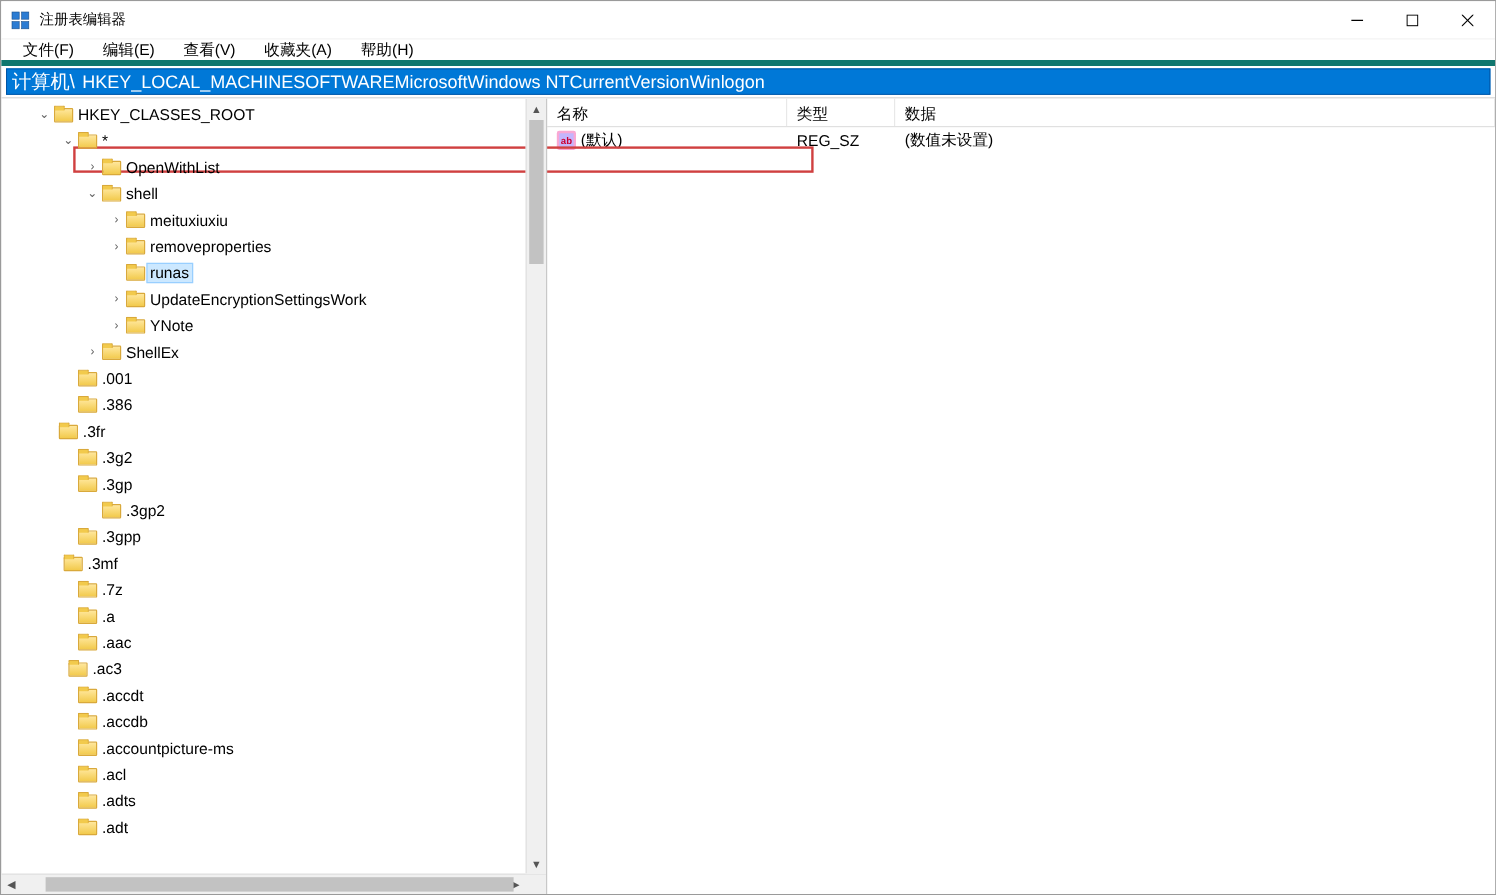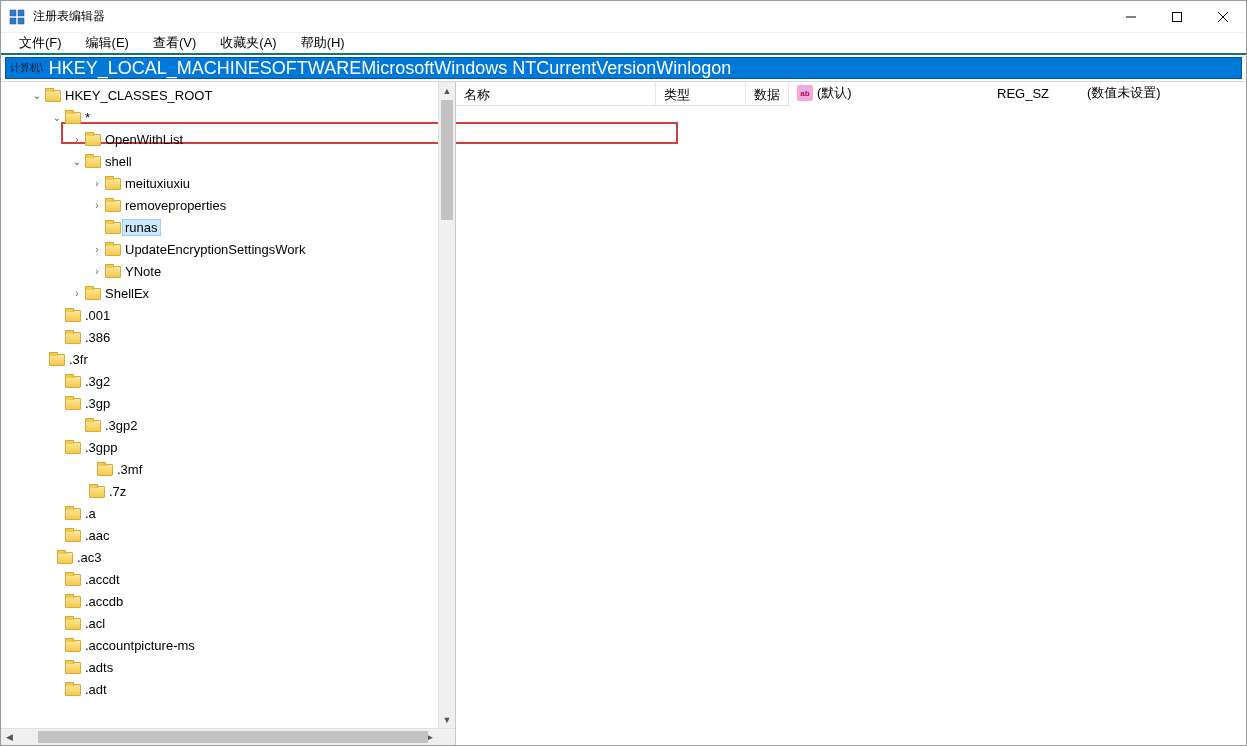--- a/index.html
+++ b/index.html
@@ -7,27 +7,27 @@
 
     
     .titlebar { height: 32px; display: flex; align-items: center; padding-left: 8px; background: #fff; border-bottom: 1px solid #f0f0f0; }
     .titlebar .app-icon { width: 16px; height: 16px; margin-right: 8px; }
     .app-icon svg { display: block; }
     .titlebar .title { flex: 1; font-size: 12px; color: #000; }
     .titlebar .ctrls { display: flex; height: 100%; }
     .titlebar .ctrls div { width: 46px; display: flex; align-items: center; justify-content: center; font-size: 14px; color: #000; }
 
     
-    .menubar { height: 22px; display: flex; align-items: center; padding-left: 8px; gap: 4px; background: #fff; border-bottom: 2px solid #0f766e; }
+    .menubar { height: 22px; display: flex; align-items: center; padding-left: 8px; gap: 4px; background: #fff; border-bottom: 5px solid #0f766e; }
     .menubar span { padding: 2px 10px; font-size: 13px; }
 
     
     .addressbar { height: 22px; background: #0078d7; color: #fff; display: flex; align-items: center; border: 1px solid #0055a5; margin: 2px 4px; }
-    .addr-label { background: #0078d7; color: #0f172a; padding: 0 4px; font-size: 10px; height: 100%; display: flex; align-items: center; }
-    .addr-path { background: #0078d7; color: #fff; padding: 0 2px; font-size: 18px; height: 100%; display: flex; align-items: center; flex: 1; white-space: nowrap; }
+    .addr-label { background: #0078d7; color: #ffffff; padding: 0 4px; font-size: 16px; height: 100%; display: flex; align-items: center; }
+    .addr-path { background: #0078d7; color: #fff; padding: 0 2px; font-size: 15px; height: 100%; display: flex; align-items: center; flex: 1; white-space: nowrap; }
     .addr-highlight-box { position: absolute; border: 2px solid #d04040; pointer-events: none; left: 60px; top: 67px; width: 617px; height: 22px; }
 
     
     .main { flex: 1; display: flex; overflow: hidden; border-top: 1px solid #d8d8d8; }
 
     
     .tree-wrap { width: 455px; position: relative; border-right: 1px solid #c8c8c8; display: flex; flex-direction: column; }
     .tree-scroll-area { flex: 1; overflow: hidden; position: relative; }
     .tree { padding: 2px 0 2px 0; }
     .node { display: flex; align-items: center; height: 22px; white-space: nowrap; }
@@ -43,31 +43,31 @@
     .vscroll .thumb { position: absolute; left: 2px; right: 2px; top: 18px; height: 120px; background: #c2c2c2; border-radius: 0; }
     .vscroll .arrow { position: absolute; left: 0; right: 0; height: 17px; display: flex; align-items: center; justify-content: center; font-size: 9px; color: #555; }
     .vscroll .arrow.up { top: 0; } .vscroll .arrow.dn { bottom: 0; }
     .hscroll-wrap { height: 17px; display: flex; background: #f0f0f0; border-top: 1px solid #e0e0e0; }
     .hscroll-wrap .arrow { width: 17px; display: flex; align-items: center; justify-content: center; font-size: 9px; color: #555; }
     .hscroll-track { flex: 1; position: relative; }
     .hscroll-thumb { position: absolute; top: 2px; bottom: 2px; left: 20px; width: 390px; background: #c2c2c2; }
     .corner { width: 17px; background: #f0f0f0; }
 
     
-    .list-wrap { flex: 1; display: flex; flex-direction: row; }
+    .list-wrap { flex: 1; display: flex; flex-direction: column; }
     .list-header { display: flex; height: 24px; border-bottom: 1px solid #e0e0e0; }
     .list-header div { padding: 4px 8px; font-size: 13px; color: #000; border-right: 1px solid #e8e8e8; }
     .col-name { width: 200px; } .col-type { width: 90px; } .col-data { flex: 1; }
     .list-body { flex: 1; }
     .list-row { display: flex; height: 22px; align-items: center; }
     .list-row .cell { padding: 0 8px; font-size: 13px; }
     .list-row .c1 { width: 200px; display: flex; align-items: center; gap: 4px; }
     .list-row .c2 { width: 90px; }
     .list-row .c3 { flex: 1; }
-    .str-icon { width: 16px; height: 16px; display: inline-flex; align-items: center; justify-content: center; border: 4px solid #f9a8d4; background: #c4b5fd; font-size: 8px; font-weight: bold; color: #c03; border-radius: 2px; }
+    .str-icon { width: 16px; height: 16px; display: inline-flex; align-items: center; justify-content: center; border: 2px solid #f9a8d4; background: #c4b5fd; font-size: 8px; font-weight: bold; color: #c03; border-radius: 2px; }
 
     .addr-container { position: relative; }
   </style>
 </head>
 <body>
 
 <div class="titlebar">
   <span class="app-icon">
     <svg width="16" height="16" viewBox="0 0 16 16">
       <rect x="1" y="1" width="6" height="6" fill="#2b7cd3" stroke="#1a4f8a" stroke-width="0.5"></rect>
@@ -195,25 +195,25 @@
             <span class="label">.3gp</span>
           </div>
         <div class="node" style="padding-left:84px">
             <span class="folder-icon"></span>
             <span class="label">.3gp2</span>
           </div>
         <div class="node" style="padding-left:64px">
             <span class="folder-icon"></span>
             <span class="label">.3gpp</span>
           </div>
-        <div class="node" style="padding-left:96px">
+        <div class="node" style="padding-left:52px">
             <span class="folder-icon"></span>
             <span class="label">.3mf</span>
           </div>
-        <div class="node" style="padding-left:88px">
+        <div class="node" style="padding-left:64px">
             <span class="folder-icon"></span>
             <span class="label">.7z</span>
           </div>
         <div class="node" style="padding-left:64px">
             <span class="folder-icon"></span>
             <span class="label">.a</span>
           </div>
         <div class="node" style="padding-left:64px">
             <span class="folder-icon"></span>
             <span class="label">.aac</span>
@@ -225,25 +225,25 @@
         <div class="node" style="padding-left:64px">
             <span class="folder-icon"></span>
             <span class="label">.accdt</span>
           </div>
         <div class="node" style="padding-left:64px">
             <span class="folder-icon"></span>
             <span class="label">.accdb</span>
           </div>
         <div class="node" style="padding-left:64px">
             <span class="folder-icon"></span>
+            <span class="label">.accountpicture-ms</span>
+          </div>
+        <div class="node" style="padding-left:64px">
+            <span class="folder-icon"></span>
             <span class="label">.acl</span>
-          </div>
-        <div class="node" style="padding-left:64px">
-            <span class="folder-icon"></span>
-            <span class="label">.accountpicture-ms</span>
           </div>
         <div class="node" style="padding-left:64px">
             <span class="folder-icon"></span>
             <span class="label">.adts</span>
           </div>
         <div class="node" style="padding-left:64px">
             <span class="folder-icon"></span>
             <span class="label">.adt</span>
           </div>
 

